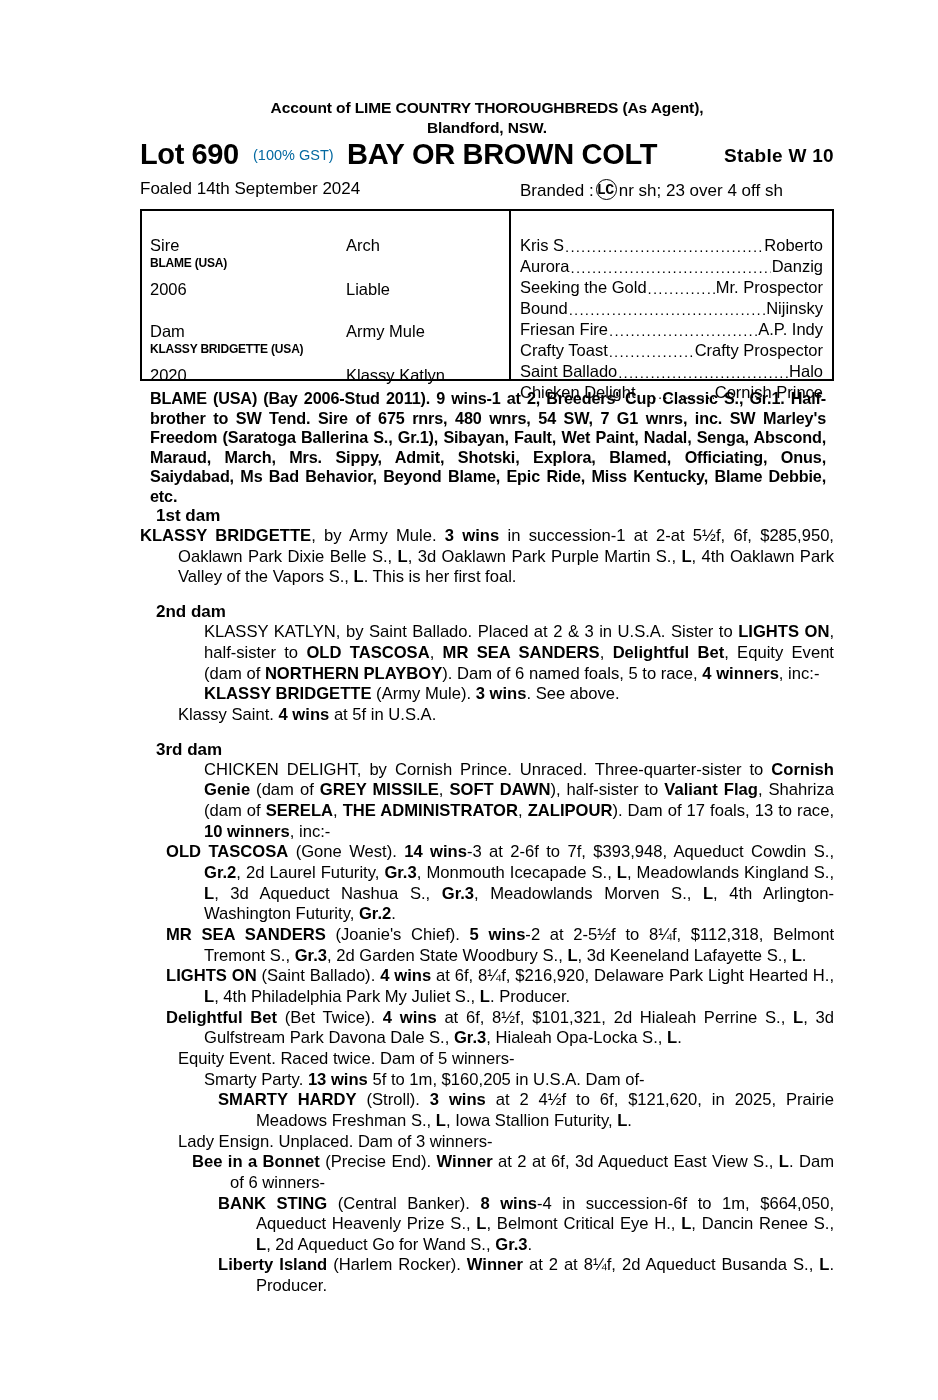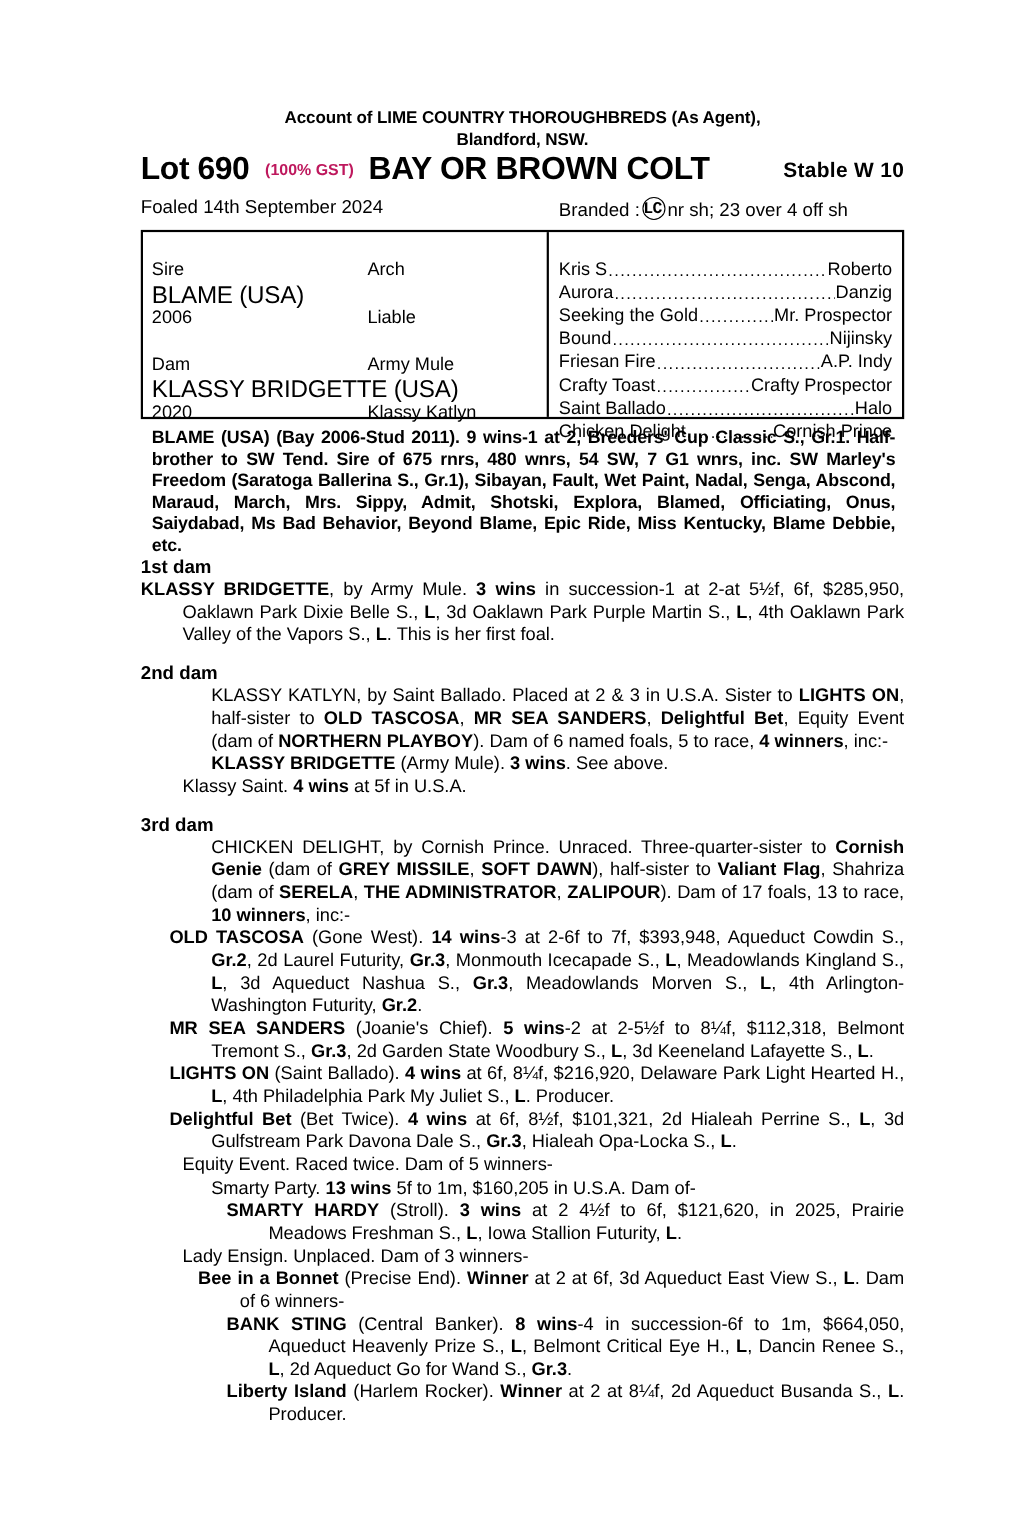--- a/index.html
+++ b/index.html
@@ -10,21 +10,21 @@
   body {
     width: 938px;
     height: 1400px;
     font-family: "Liberation Sans", sans-serif;
     color: #000000;
     position: relative;
     overflow: hidden;
   }
   .page {
     position: absolute;
-    left: 4px; top: 0;
+    left: 16px; top: 0;
     width: 752px;
     height: 1400px;
   }
 
   
   .account-block {
     position: absolute;
     left: 124px;
     top: 98px;
     width: 694px;
@@ -48,22 +48,21 @@
     top: -1px;
     font-size: 29px;
     font-weight: bold;
     letter-spacing: -0.4px;
   }
   .gst {
     position: absolute;
     left: 113px;
     top: 8px;
     font-size: 14.5px;
-    color: #be185d;
-    font-weight: bold;
+    color: #0369a1;
   }
   .colt-desc {
     position: absolute;
     left: 207px;
     top: -1px;
     font-size: 29px;
     font-weight: bold;
     letter-spacing: -0.3px;
   }
   .stable {
@@ -145,22 +144,22 @@
   .ped-row {
     position: absolute;
     font-size: 16.5px;
     line-height: 1;
     white-space: nowrap;
     margin-top: 16px;
   }
   .pl-c1 { left: 8px; }
   .pl-c2 { left: 204px; }
   .ped-bold {
-    font-weight: normal;
-    font-size: 22px;
+    font-weight: bold;
+    font-size: 12px;
     letter-spacing: -0.2px;
   }
   .ped-right .ped-row {
     left: 9px;
     right: 9px;
     width: auto;
     display: flex;
     align-items: flex-end;
     white-space: nowrap;
     overflow: hidden;
@@ -201,20 +200,21 @@
     top: 505px;
     width: 694px;
     font-size: 16.6px;
     line-height: 1.245;
   }
   .dam-head {
     font-weight: bold;
     font-size: 17px;
     margin-top: 13px;
     margin-bottom: 0px;
+    margin-left: 16px;
   }
   .dam-head.first { margin-top: 0; }
 
   .entry {
     text-align: justify;
     text-justify: inter-word;
     margin: 0;
   }
   
   .lvl0 { padding-left: 38px; text-indent: -38px; }

